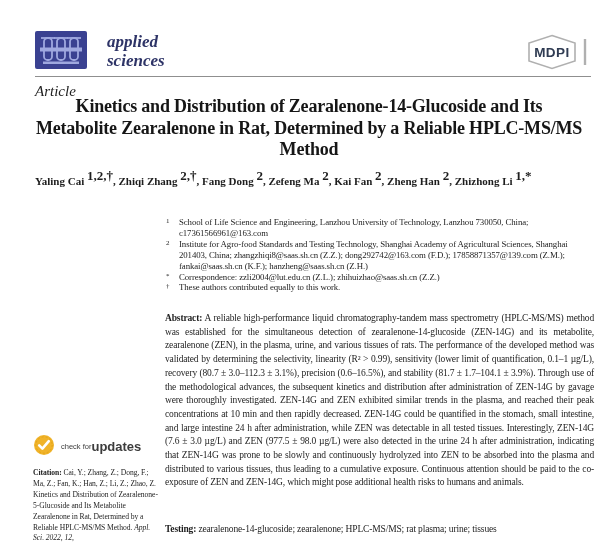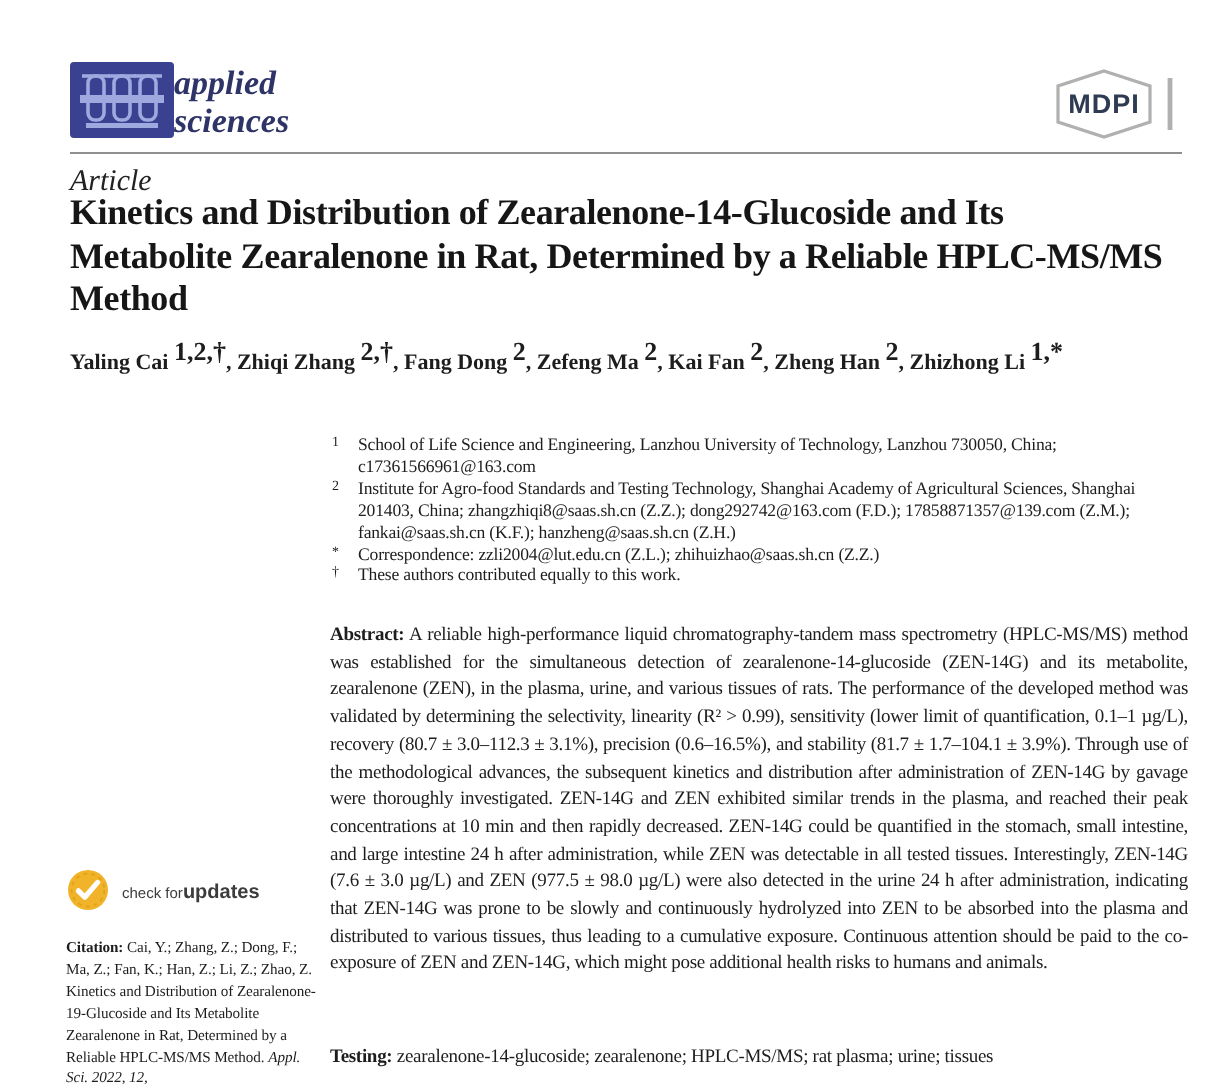--- a/index.html
+++ b/index.html
@@ -2,29 +2,29 @@
 <html><head>
 <meta charset="utf-8">
 <style>
   html,body{margin:0;padding:0;background:#e8e8e8;}
   .page{position:relative;width:606px;height:546px;background:#ffffff;overflow:hidden;
         font-family:"Liberation Serif","DejaVu Serif",serif;color:#1d1d1d;margin:0 auto;}
 
   
   .header{position:absolute;left:35px;top:31px;width:556px;height:43px;
           display:flex;justify-content:space-between;align-items:flex-start;}
-  .brand{display:flex;gap:0;align-items:flex-start;justify-content:space-between;}
+  .brand{display:flex;gap:20px;align-items:flex-start;justify-content:space-between;}
   .wordmark{font-style:italic;font-weight:700;font-size:17px;line-height:19px;color:#2e3467;padding-top:1px;}
   .header-rule{position:absolute;left:35px;width:556px;top:76px;border-top:1.4px solid #8f8f8f;}
   .mdpi{margin-top:3px;}
 
   
   .article-type{position:absolute;left:35px;top:83px;font-style:italic;font-size:15px;color:#222;}
   .title{position:absolute;left:35px;top:96px;width:548px;margin:0;font-size:18px;line-height:21.5px;
-         font-weight:700;letter-spacing:-0.2px;color:#161616;}
+         font-weight:700;letter-spacing:-0.2px;color:#161616;text-align:center;}
   .authors{position:absolute;left:35px;top:168px;width:548px;font-weight:700;font-size:11px;line-height:15px;}
   .authors sup{font-size:13px;font-family:Liberation Serif, serif;}
 
   
   .affiliations{position:absolute;left:166px;top:217px;width:427px;font-size:8.8px;
                 line-height:10.9px;letter-spacing:-0.1px;}
   .aff-row{display:flex;}
   .aff-marker{flex:0 0 13px;font-size:7px;position:relative;top:-1px;}
   .aff-text{flex:1;}
 
@@ -33,21 +33,21 @@
             font-size:9.5px;line-height:13.7px;letter-spacing:-0.15px;text-align:justify;}
   .keywords{position:absolute;left:165px;top:524px;width:429px;margin:0;
             font-size:9.5px;letter-spacing:-0.15px;}
   .lbl{font-weight:700;}
 
   
   .sidebar{position:absolute;left:33px;top:434px;width:127px;}
   .badge{display:flex;align-items:center;gap:6px;cursor:pointer;}
   .badge-text{font-family:"Liberation Sans","DejaVu Sans",sans-serif;font-size:7.5px;
               line-height:8.8px;color:#3c3c3c;display:flex;flex-direction:row;}
-  .badge-text .b2{font-weight:700;font-size:10px;}
+  .badge-text .b2{font-weight:700;font-size:13px;}
   .citation{margin-top:8px;font-size:7.6px;line-height:10.9px;letter-spacing:-0.05px;width:127px;}
   .cit-journal,.cit-cont{font-style:italic;}
 </style>
 </head>
 <body>
 
 <div class="page">
 
   <div class="header">
     <div class="brand">
@@ -120,19 +120,19 @@
           <circle cx="11" cy="11" r="8.2" fill="none" stroke="#e3a416" stroke-width="1" stroke-dasharray="2 2"></circle>
           <polyline points="6.2,11.4 9.4,14.6 15.8,7.2" fill="none" stroke="#ffffff" stroke-width="2.6" stroke-linecap="round" stroke-linejoin="round"></polyline>
         </svg>
       </span>
       <span class="badge-text">
         <span>check for</span>
         <span class="b2">updates</span>
       </span>
     </div>
     <div class="citation"><span class="lbl">Citation:</span>
-      <span>Cai, Y.; Zhang, Z.; Dong, F.; Ma, Z.; Fan, K.; Han, Z.; Li, Z.; Zhao, Z. Kinetics and Distribution of Zearalenone-19-Glucoside and Its Metabolite Zearalenone in Rat, Determined by a Reliable HPLC-MS/MS Method.</span>
+      <span>Cai, Y.; Zhang, Z.; Dong, F.; Ma, Z.; Fan, K.; Han, Z.; Li, Z.; Zhao, Z. Kinetics and Distribution of Zearalenone-5-Glucoside and Its Metabolite Zearalenone in Rat, Determined by a Reliable HPLC-MS/MS Method.</span>
       <span class="cit-journal">Appl. Sci.</span>
       <span class="cit-cont">2022, 12,</span>
     </div>
   </aside>
 
 </div>
 
 </body></html>

